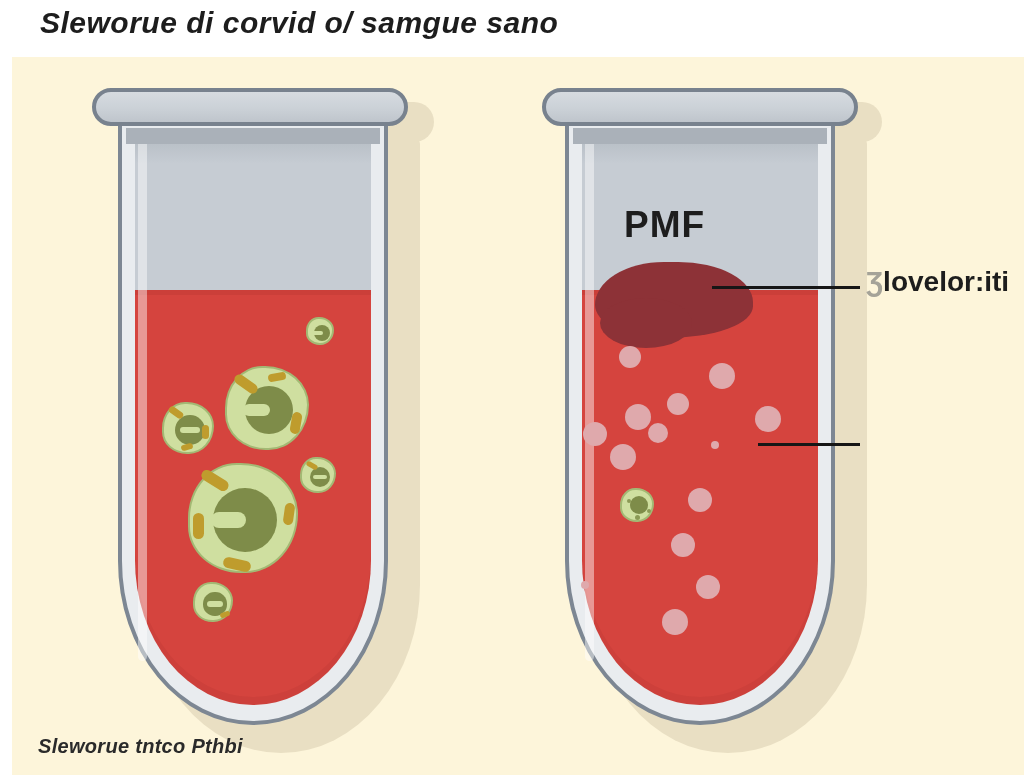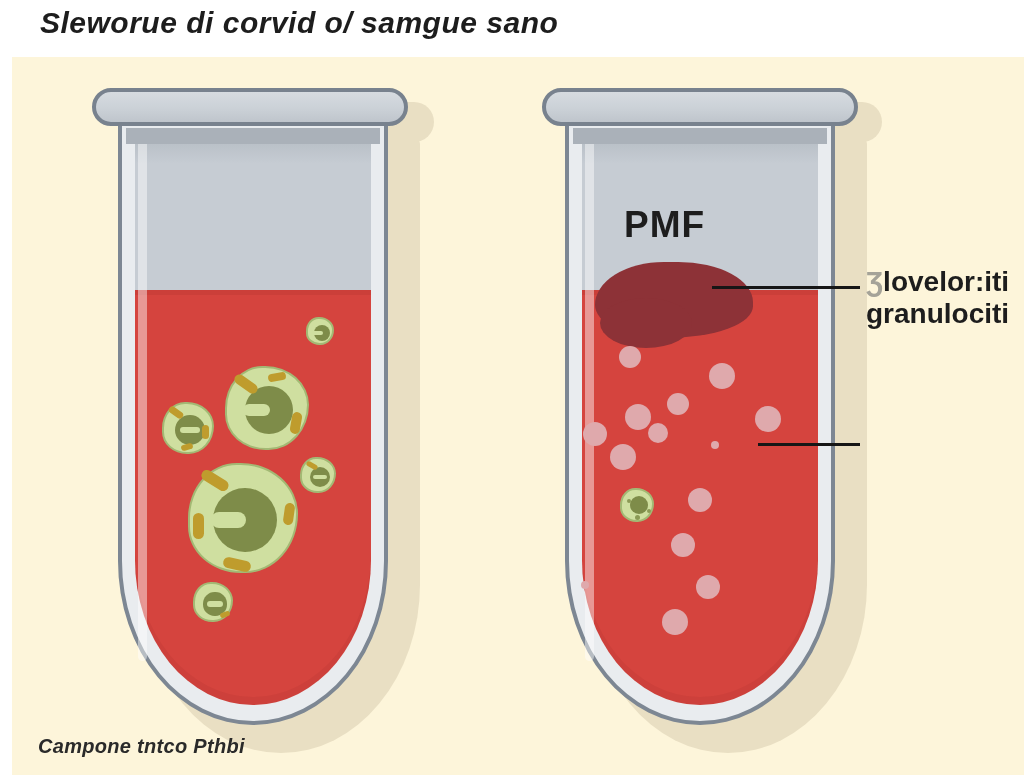--- a/index.html
+++ b/index.html
@@ -181,19 +181,18 @@
       <div class="speck" style="left: 25px; top: 19px; width: 4px; height: 4px;"></div>
       <div class="speck" style="left: 5px; top: 9px; width: 4px; height: 4px;"></div>
     </div>
   </div>
 
 <div class="pointer-line" style="left:712px;top:286px;width:148px;"></div>
 <div class="pointer-line" style="left:758px;top:443px;width:102px;"></div>
 
 <div class="anno" style="top:266px;">
   <div><span class="prefix">Ʒ</span><span>lovelor:iti</span></div>
-  <div>granulociti</div>
 </div>
 
 <div class="anno" style="top:426px;">
 </div>
 
-<div class="caption">Campone tntco Pthbi</div>
+<div class="caption">Sleworue tntco Pthbi</div>
 
 </body></html>

